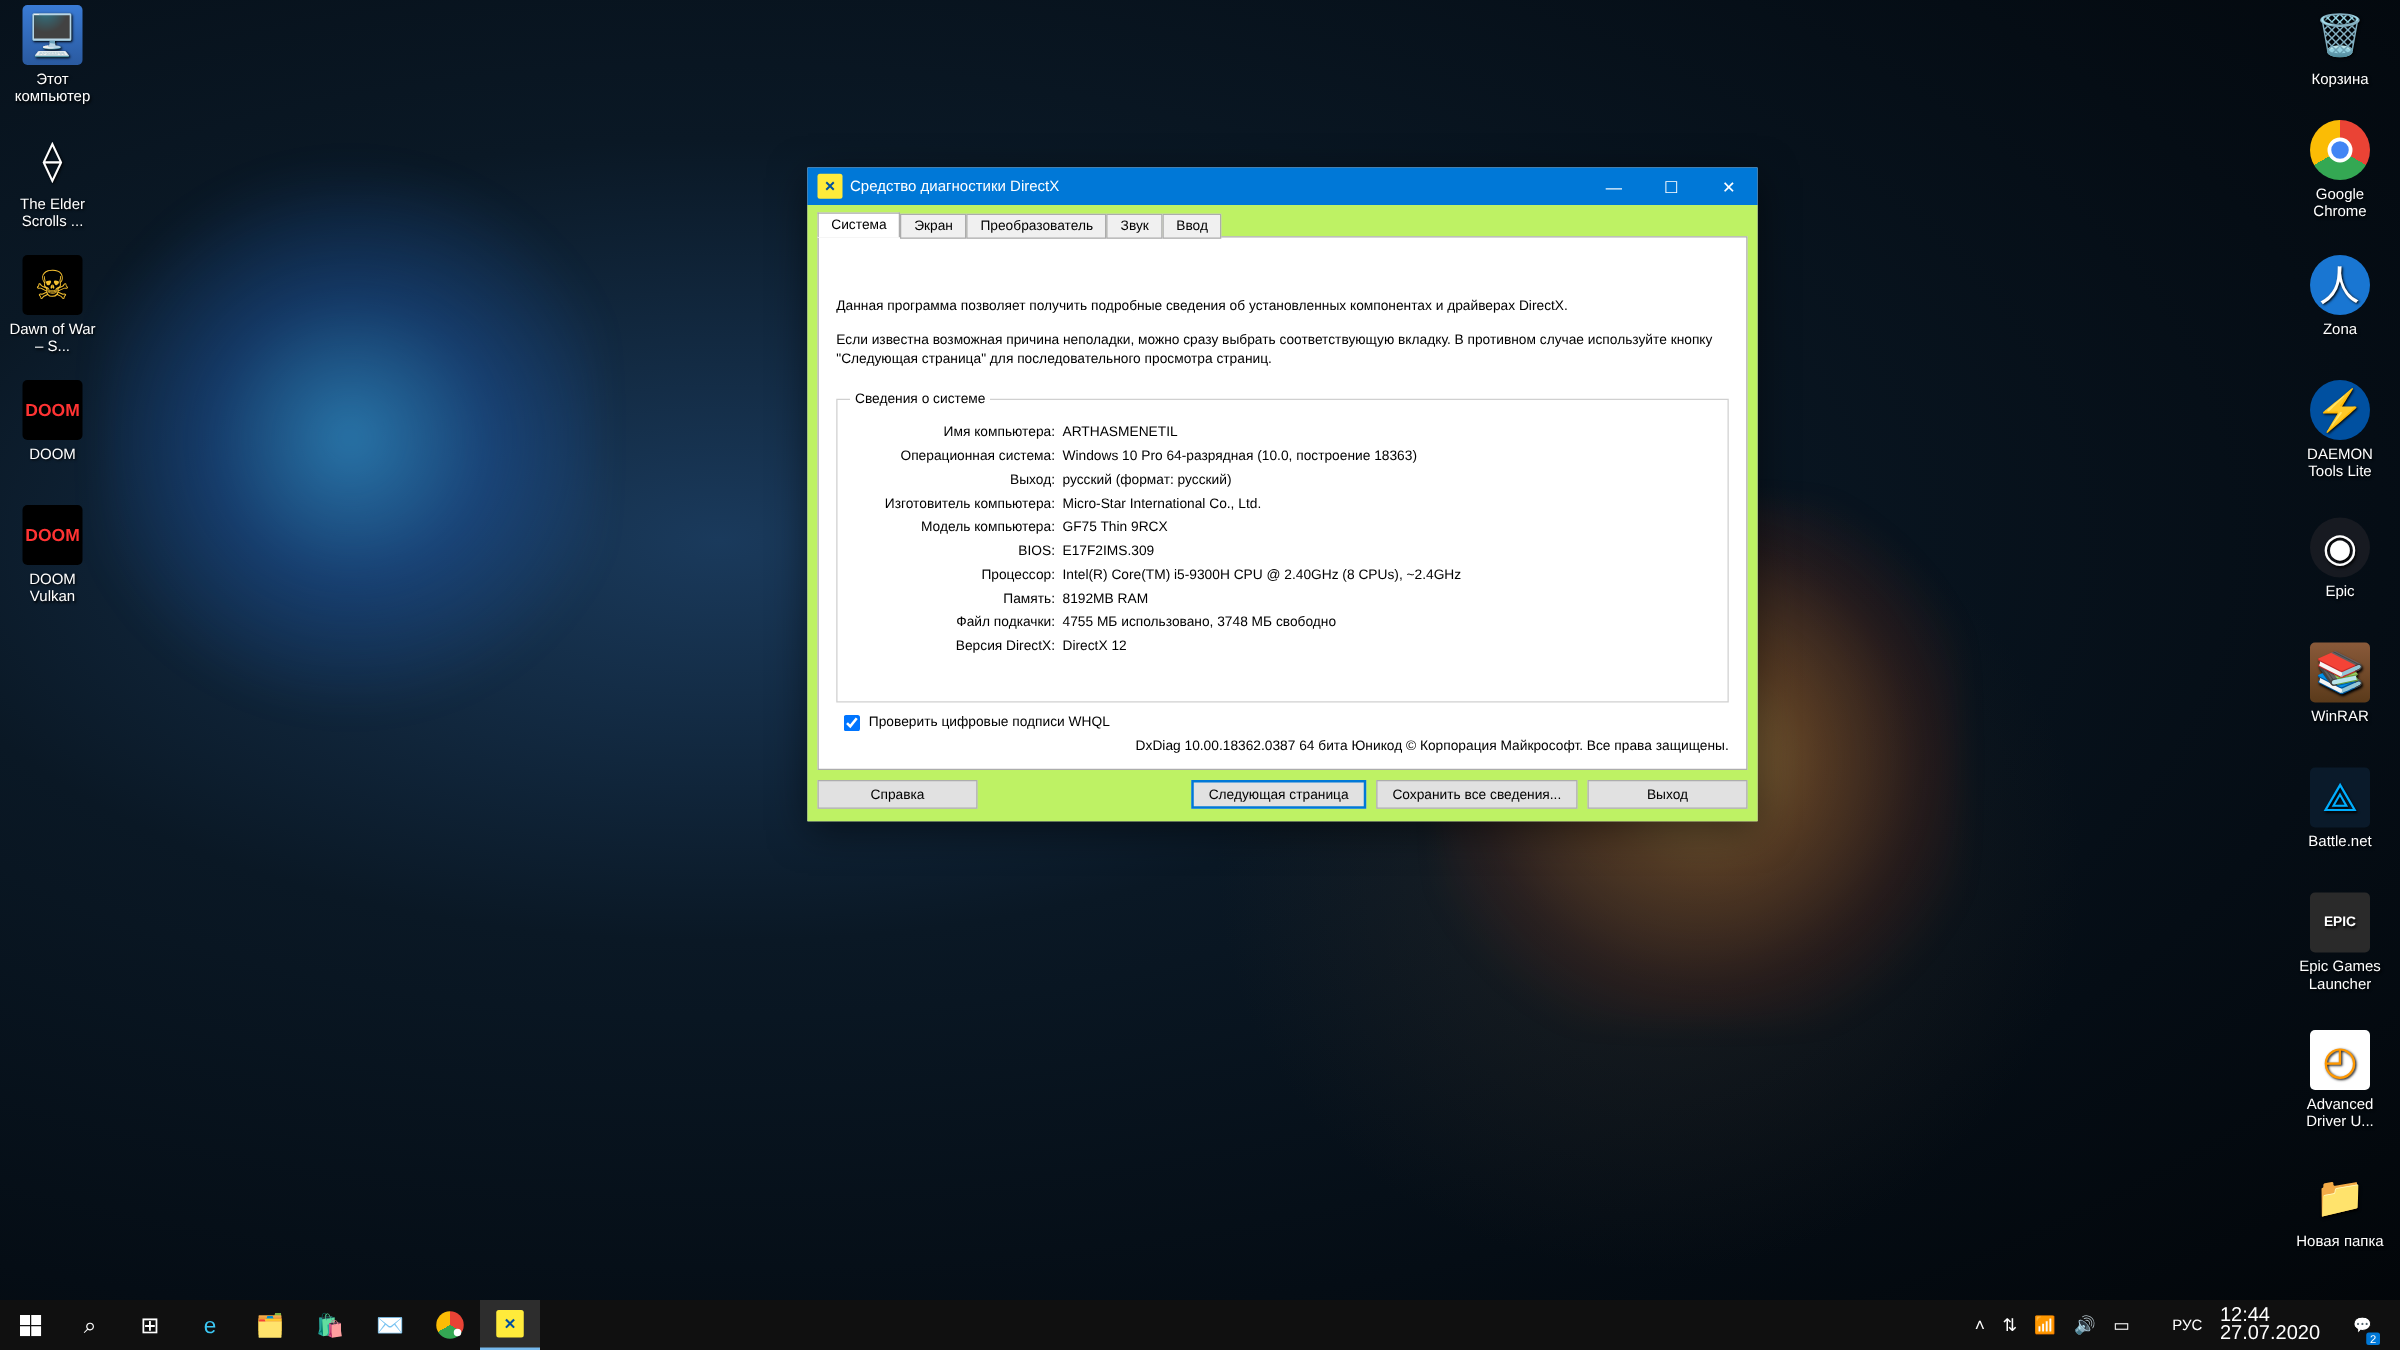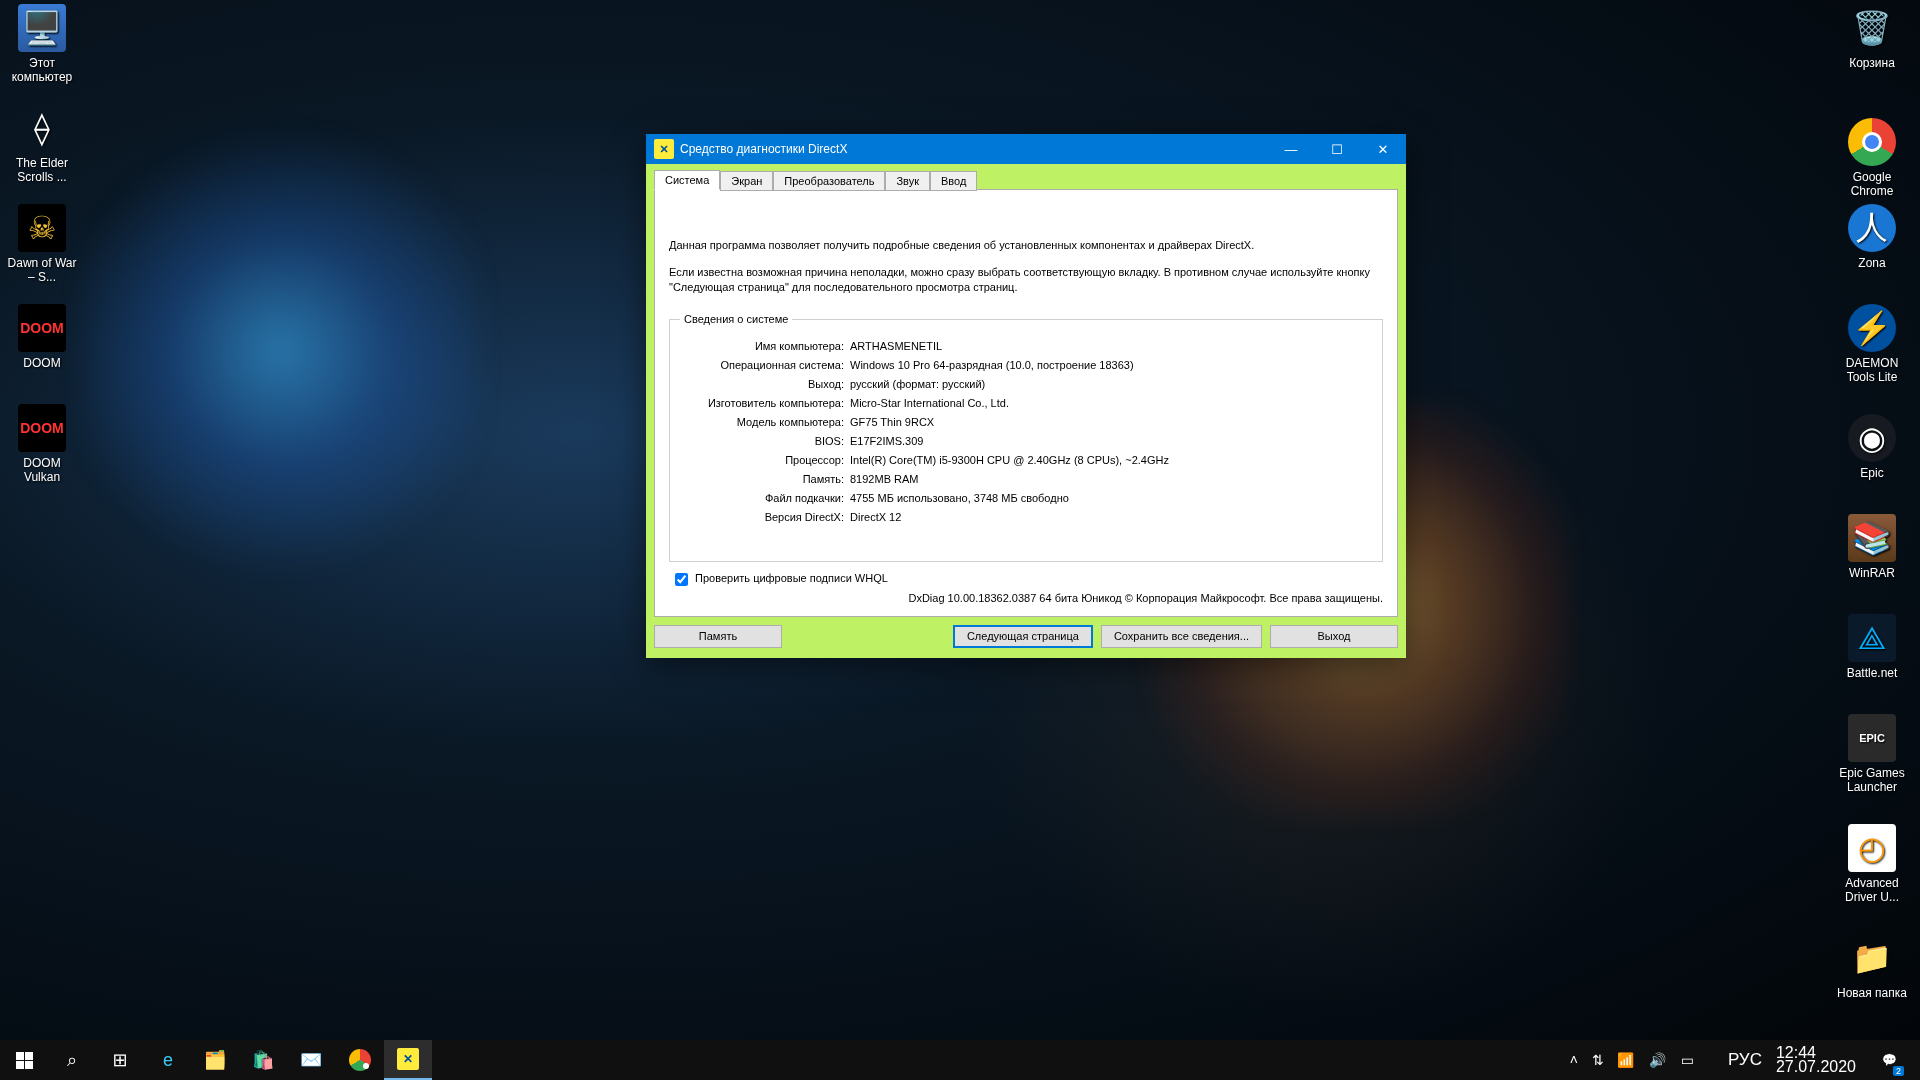--- a/index.html
+++ b/index.html
@@ -53,21 +53,21 @@
 .btn.default{border:2px solid #0078d7;background:#e1e1e1;}
 
 
 .taskbar{position:absolute;left:0;right:0;bottom:0;height:40px;background:#101010;display:flex;align-items:center;z-index:20;color:#fff;}
 .tbtn{width:48px;height:40px;display:flex;align-items:center;justify-content:center;font-size:18px;}
 .tbtn.start svg{width:17px;height:17px;}
 .tbtn.active-task{border-bottom:2px solid #76b9ed;background:rgba(255,255,255,.12);}
 .tray{margin-left:auto;display:flex;align-items:center;gap:14px;padding:0 10px;font-size:12px;}
 .tray .clock{text-align:left;font-size:16px;line-height:14px;}
 .tray .ticon{font-size:14px;}
-.tray .lang{font-size:17px;padding-left:20px;}
+.tray .lang{font-size:12px;padding-left:20px;}
 .tray .notif{width:40px;height:40px;display:flex;align-items:center;justify-content:center;position:relative;}
 .tray .notif .badge{position:absolute;right:6px;bottom:4px;background:#0078d7;font-size:9px;padding:0 3px;border-radius:2px;}
 
 
 .ico.pc{background:linear-gradient(#3a7bd5,#2a5aa0);}
 .ico.skyrim{color:#fff;}
 .ico.dow{background:#000;color:#f5c030;}
 .ico.doom{background:#000;color:#f33;font-weight:bold;font-size:14px;}
 .ico.chrome{background:conic-gradient(#ea4335 0 120deg,#34a853 120deg 240deg,#fbbc05 240deg 360deg);border-radius:50%;position:relative;}
 .ico.chrome::after{content:"";position:absolute;inset:14px;background:#4285f4;border:3px solid #fff;border-radius:50%;}
@@ -109,21 +109,21 @@
     </div>
   <div class="dicon" style="left:4px;top:404px">
       <div class="ico doom">DOOM</div>
       <div class="lbl">DOOM Vulkan</div>
     </div>
 
   <div class="dicon" style="right:10px;top:4px">
       <div class="ico recycle">🗑️</div>
       <div class="lbl">Корзина</div>
     </div>
-  <div class="dicon" style="right:10px;top:118px">
+  <div class="dicon" style="right:10px;top:96px">
       <div class="ico chrome"></div>
       <div class="lbl">Google Chrome</div>
     </div>
   <div class="dicon" style="right:10px;top:204px">
       <div class="ico zona">人</div>
       <div class="lbl">Zona</div>
     </div>
   <div class="dicon" style="right:10px;top:304px">
       <div class="ico daemon">⚡</div>
       <div class="lbl">DAEMON Tools Lite</div>
@@ -222,21 +222,21 @@
 
       <label class="whql">
         <input type="checkbox" checked="" style="">
         <span>Проверить цифровые подписи WHQL</span>
       </label>
 
       <div class="copyright">DxDiag 10.00.18362.0387 64 бита Юникод © Корпорация Майкрософт. Все права защищены.</div>
     </div>
 
     <div class="buttons">
-      <button class="btn">Память</button>
+      <button class="btn">Справка</button>
       <div class="spacer"></div>
       <button class="btn default">Следующая страница</button>
       <button class="btn">Сохранить все сведения...</button>
       <button class="btn">Выход</button>
     </div>
   </div>
 </div>
 
 <div class="taskbar">
   <div class="tbtn start">

